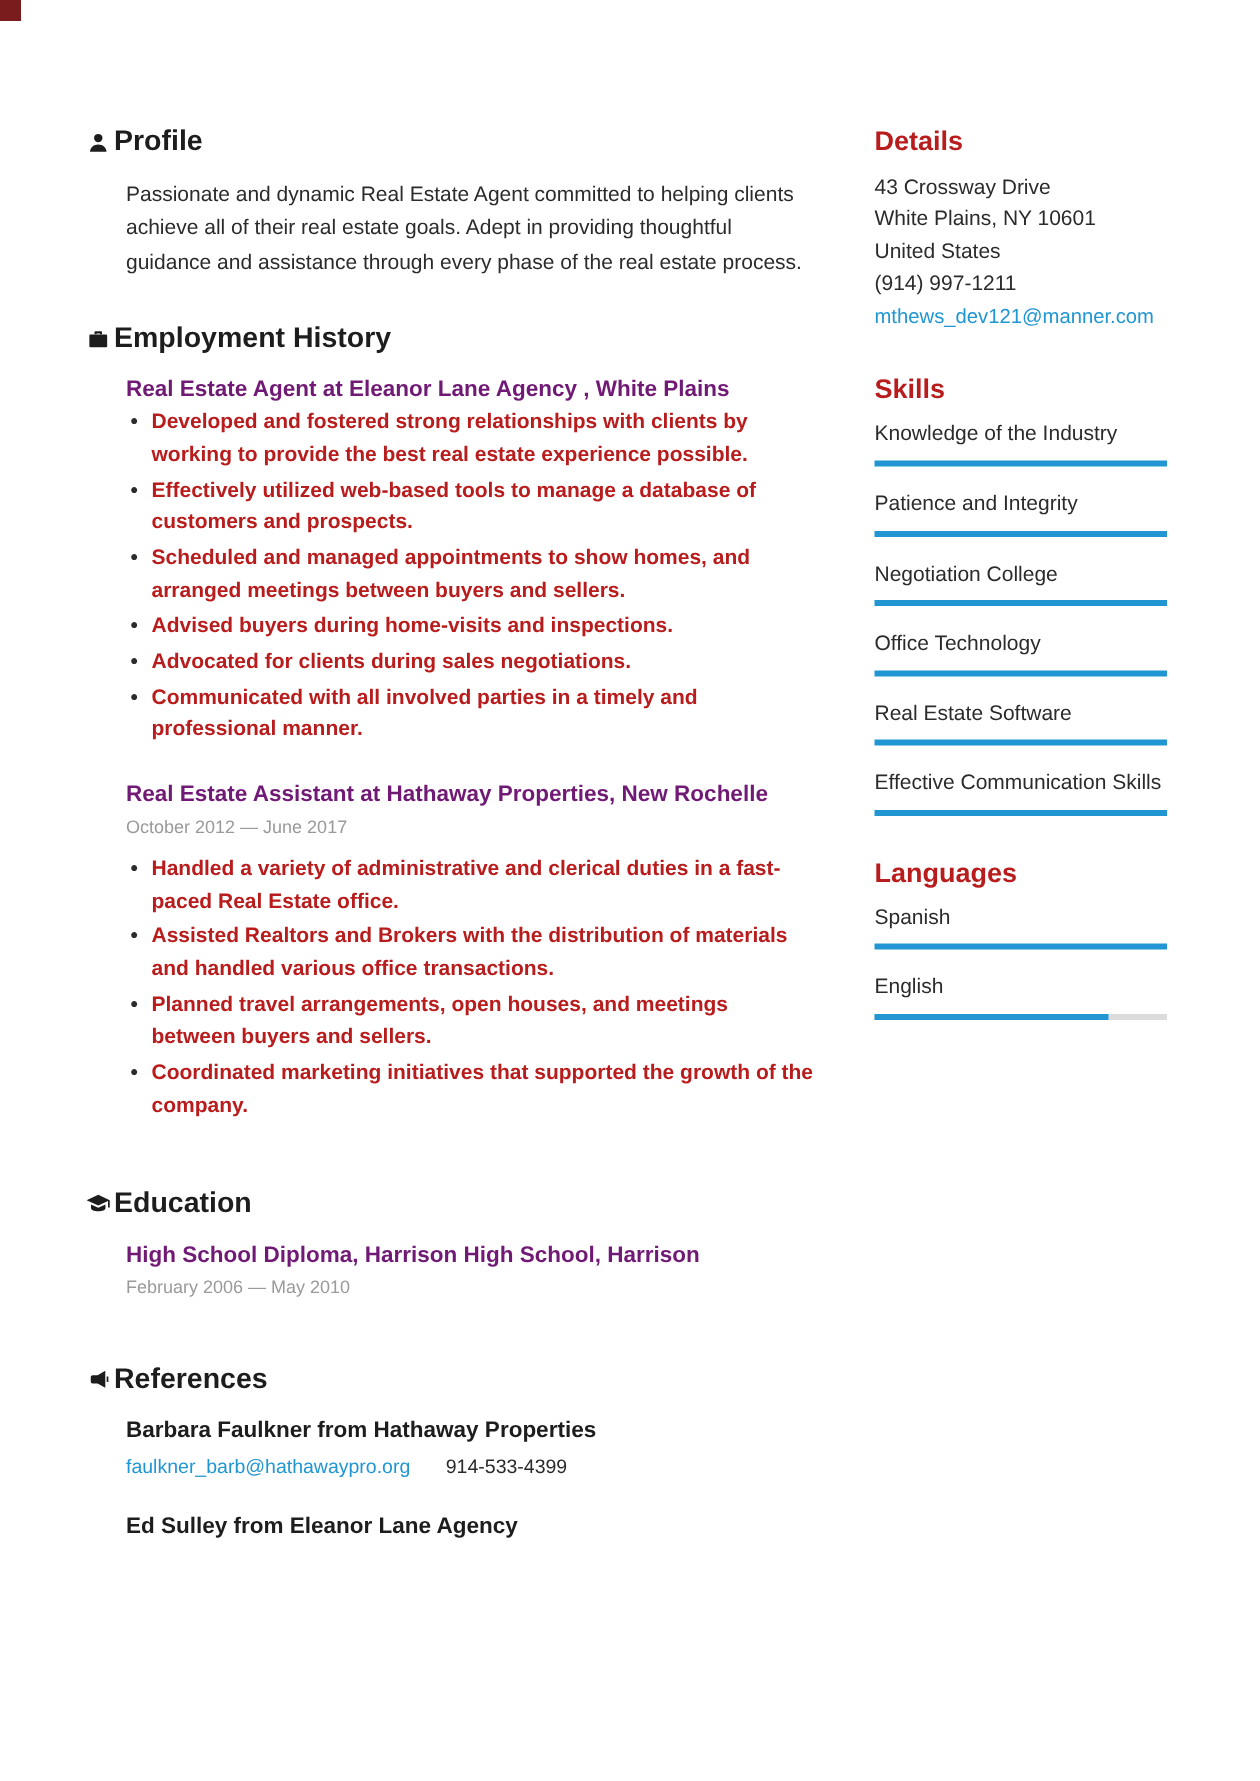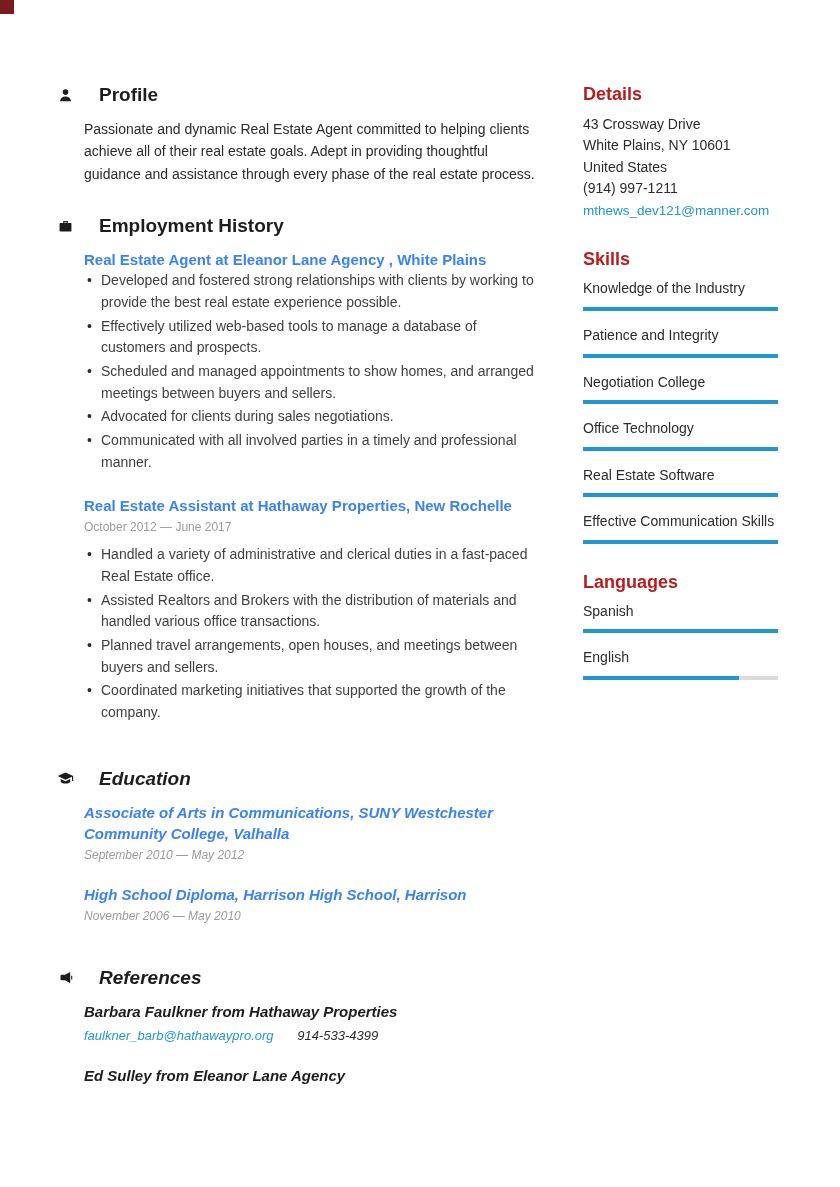--- a/index.html
+++ b/index.html
@@ -25,35 +25,35 @@
   }
   .job-title-sub{
     font-size:12px;color:#2b2b2b;margin-top:5px;
   }
   .columns{display:flex;margin-top:40px;}
   .main{width:486px;}
   .sidebar{width:195px;margin-left:40px;}
 
   
   .section{margin-bottom:26px;}
-  .section.gap-lg{margin-top:44px;font-style:italic;}
-  .section-head{display:flex;align-items:center;gap:25px;margin-bottom:12px;}
+  .section.gap-lg{margin-top:44px;}
+  .section-head{display:flex;align-items:center;gap:2px;margin-bottom:12px;}
   .section-head .icon{width:17px;display:flex;justify-content:center;color:#1d1d1d;flex:0 0 17px;}
   .section-head h2{font-size:19px;font-weight:700;color:#1d1d1d;}
   .section-body{padding-left:27px;}
   .para{font-size:14px;line-height:1.6;color:#2b2b2b;}
 
   .job{margin-bottom:22px;}
   .job:last-child{margin-bottom:0;}
-  .job-title{font-size:15px;font-weight:700;color:#3b82f6;line-height:1.4;}
+  .job-title{font-size:15px;font-weight:700;color:#701a75;line-height:1.4;}
   .job-dates{font-size:12px;color:#9a9a9a;margin:4px 0 10px;}
   ul.bullets{list-style:none;}
   ul.bullets li{
-    font-size:14px;line-height:1.55;color:#404040;
-    position:relative;padding-left:17px;margin-bottom:2px;
+    font-size:14px;line-height:1.55;color:#b91c1c;
+    position:relative;padding-left:17px;margin-bottom:2px;font-weight:bold;
   }
   ul.bullets li::before{content:"•";position:absolute;left:3px;top:0;color:#2b2b2b;}
 
   .edu-item{margin-bottom:22px;}
   .edu-item:last-child{margin-bottom:0;}
 
   .ref-item{margin-bottom:22px;}
   .ref-name{font-size:15px;font-weight:700;color:#1d1d1d;line-height:1.4;}
   .ref-row{margin-top:6px;font-size:13px;}
   .ref-row a{color:var(--link-blue,#2096d3);text-decoration:none;}
@@ -109,20 +109,21 @@
           <h2>Employment History</h2>
         </div>
         <div class="section-body">
 
           <div class="job">
             <div class="job-title">Real Estate Agent at Eleanor Lane Agency , White Plains</div>
             <ul class="bullets">
               <li>Developed and fostered strong relationships with clients by working to provide the best real estate experience possible.</li>
               <li>Effectively utilized web-based tools to manage a database of customers and prospects.</li>
               <li>Scheduled and managed appointments to show homes, and arranged meetings between buyers and sellers.</li>
+              <li>Advised buyers during home-visits and inspections.</li>
               <li>Advocated for clients during sales negotiations.</li>
               <li>Communicated with all involved parties in a timely and professional manner.</li>
             </ul>
           </div>
 
           <div class="job">
             <div class="job-title">Real Estate Assistant at Hathaway Properties, New Rochelle</div>
             <div class="job-dates">October 2012 — June 2017</div>
             <ul class="bullets">
               <li>Handled a variety of administrative and clerical duties in a fast-paced Real Estate office.</li>
@@ -140,26 +141,22 @@
           <span class="icon">
             <svg viewBox="0 0 24 24" width="17" height="17" fill="currentColor">
                 <path d="M12 3.5 1 8.6l11 5.1 9.2-4.3v6.1h1.6V8.6z"></path>
                 <path d="M5.2 12.6v3.6c0 1.6 3 2.9 6.8 2.9s6.8-1.3 6.8-2.9v-3.6L12 15.8z"></path>
               </svg>
           </span>
           <h2>Education</h2>
         </div>
         <div class="section-body">
           <div class="edu-item">
-            <div class="job-title">Associate of Arts in Communications, SUNY Westchester Community College, Valhalla</div>
-            <div class="job-dates" style="margin-bottom:0;">September 2010 — May 2012</div>
-          </div>
-          <div class="edu-item">
             <div class="job-title">High School Diploma, Harrison High School, Harrison</div>
-            <div class="job-dates" style="margin-bottom:0;">November 2006 — May 2010</div>
+            <div class="job-dates" style="margin-bottom:0;">February 2006 — May 2010</div>
           </div>
         </div>
       </section>
 
       <section class="section gap-lg">
         <div class="section-head">
           <span class="icon">
             <svg viewBox="0 0 24 24" width="15" height="15" fill="currentColor">
                 <path d="M19.5 3v18l-8.2-4.6H6a2 2 0 0 1-2-2V9.6a2 2 0 0 1 2-2h5.3z"></path>
                 <path d="M21 9h1.8v6H21z"></path>

